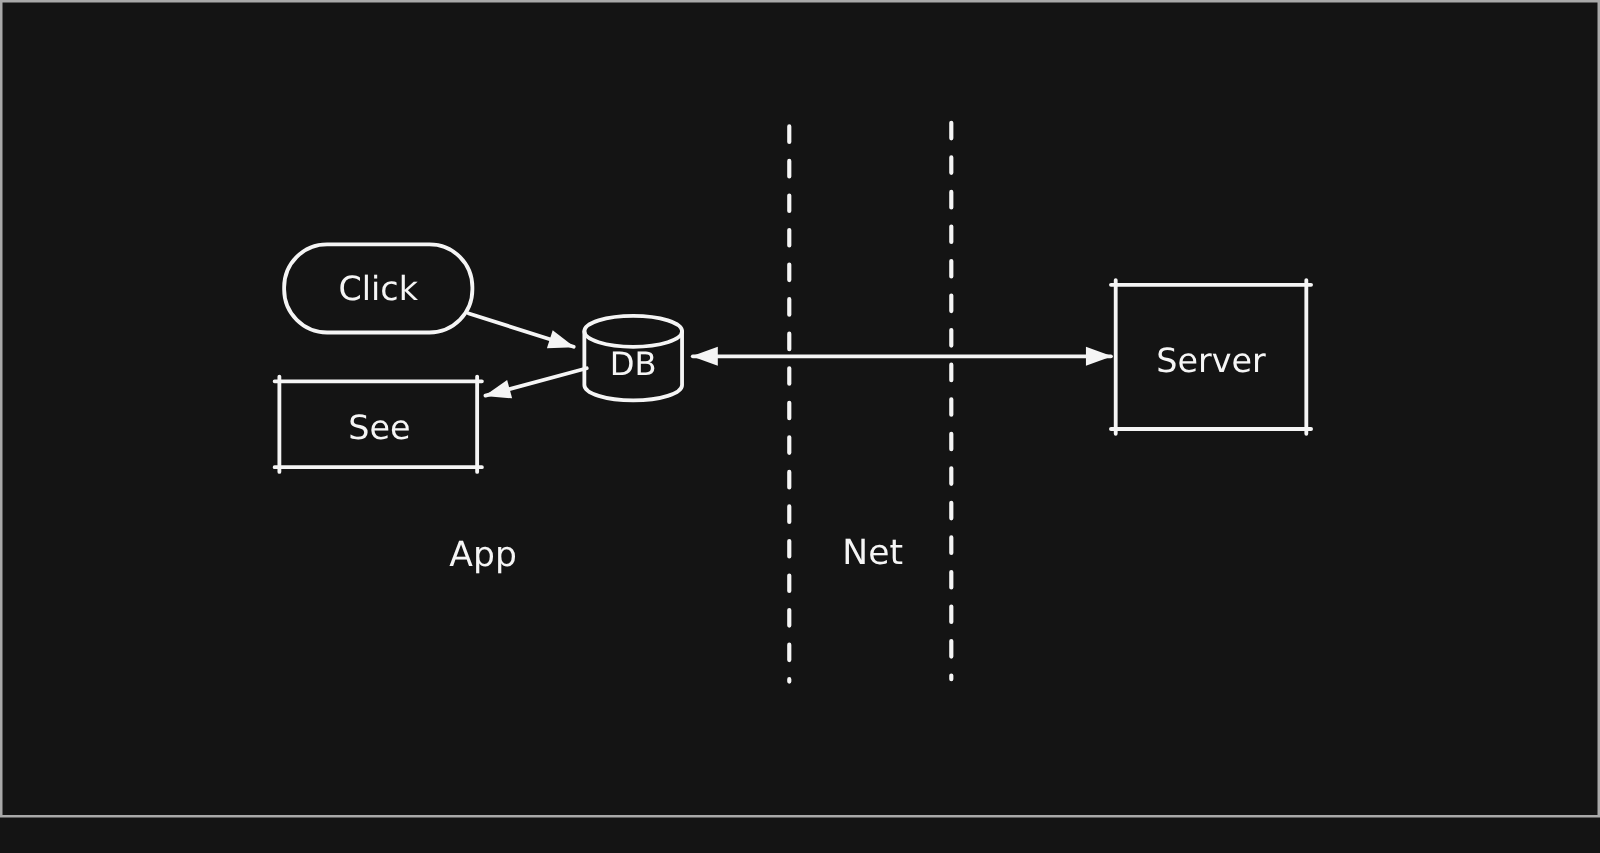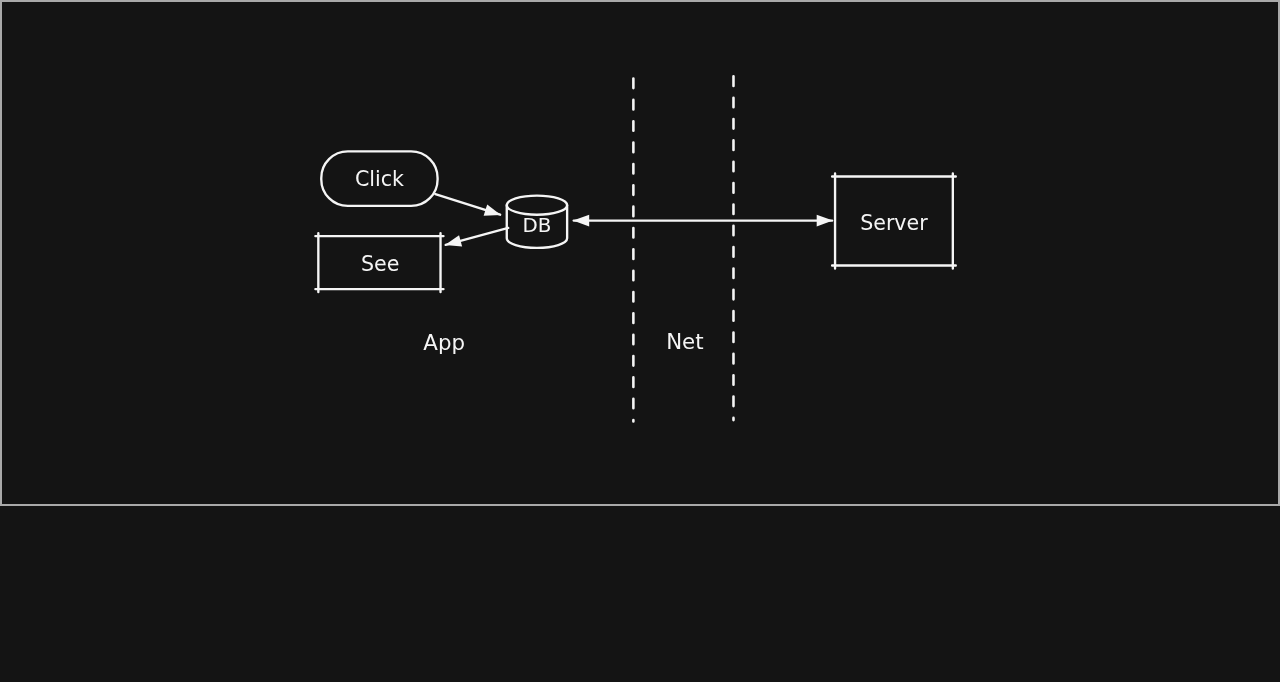--- a/index.html
+++ b/index.html
@@ -7,21 +7,21 @@
     --frame-border: #a9a9a9;
     --stroke: #f5f5f5;
   }
   * { margin: 0; padding: 0; box-sizing: border-box; }
   html, body {
     width: 1280px; height: 682px;
     background: var(--background);
     overflow: hidden;
   }
   .frame {
-    width: 1280px; height: 506px;
+    width: 1280px; height: 654px;
     border: 2px solid var(--frame-border);
     background: var(--background);
   }
   svg.canvas { display: block; width: 100%; height: 100%; }
 
   .shape {
     fill: none;
     stroke: var(--stroke);
     stroke-width: 3.2;
     stroke-linecap: round;

